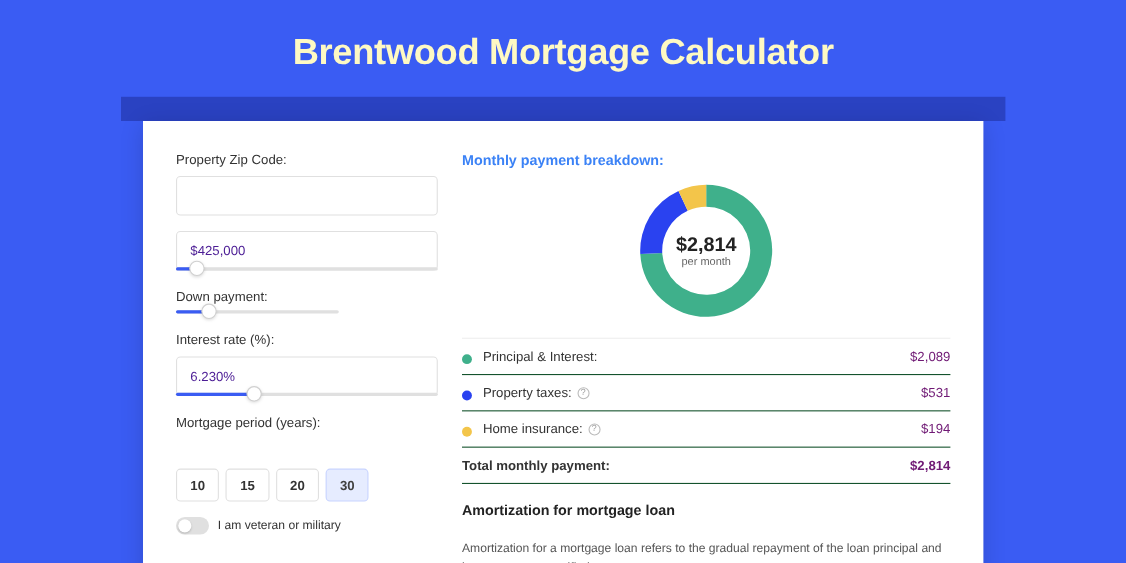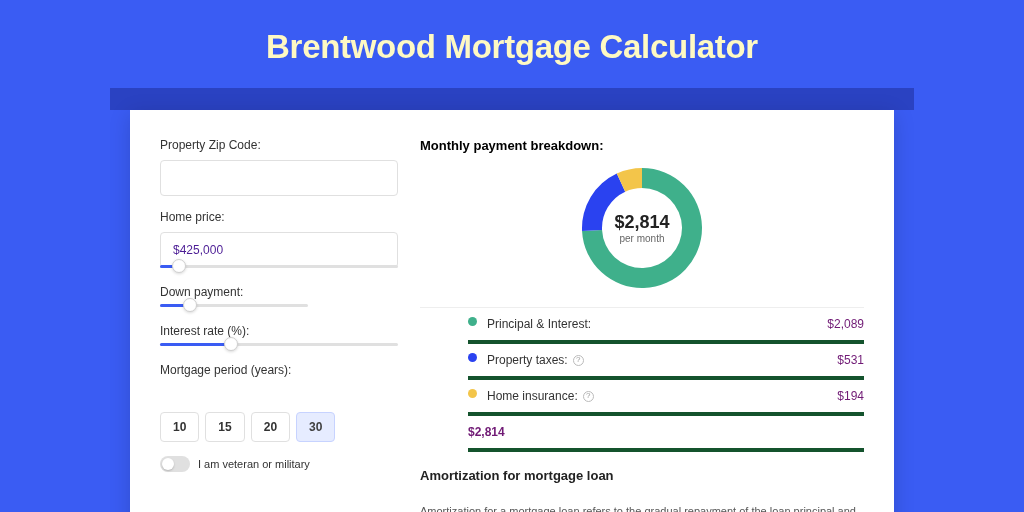--- a/index.html
+++ b/index.html
@@ -113,21 +113,21 @@
     position: absolute;
     top: 2px;
     left: 2px;
     box-shadow: 0 1px 2px rgba(0,0,0,0.2);
   }
   .toggle-label { font-size: 11px; color: #333; }
 
   .breakdown-title {
     font-size: 13px;
     font-weight: 700;
-    color: #000000;
+    color: #3b82f6;
     margin-bottom: 14px;
   }
   .donut-wrap {
     display: flex;
     justify-content: center;
     margin-bottom: 18px;
   }
   .donut {
     position: relative;
     width: 122px;
@@ -138,25 +138,24 @@
     top: 50%; left: 50%;
     transform: translate(-50%, -50%);
     text-align: center;
   }
   .donut-amount { font-size: 18px; font-weight: 700; color: #222; }
   .donut-sub { font-size: 10px; color: #666; }
 
   .legend { border-top: 1px solid #eee; }
   .legend-row {
     display: flex;
-    align-items: flex-start;
+    align-items: flex-end;
     padding: 9px 0;
-    border-bottom: 4px solid #14532d;
-    font-size: 12px;
-    margin-left: 48px;
+    border-bottom: 1px solid #14532d;
+    font-size: 12px;
   }
   .legend-dot {
     width: 9px; height: 9px; border-radius: 50%;
     margin-right: 10px; flex-shrink: 0;
   }
   .legend-label { flex: 1; color: #333; display:flex; align-items:center; gap:5px;}
   .legend-val { color: #701a75; }
   .legend-total .legend-label,
   .legend-total .legend-val { font-weight: 700; }
   .info-icon {
@@ -193,21 +192,20 @@
 <div class="card">
 
   <div class="left-col">
 
     <div class="field-group">
       <div class="field-label">Property Zip Code:</div>
       <input class="text-input" value="" style="">
     </div>
 
     <div class="field-group">
-      <div class="field-label">Home price:</div>
       <input class="text-input" value="$425,000" style="">
       <div class="slider-row">
         <div class="slider-track">
             <div class="slider-fill" id="fill-hp" style="width: 8%;"></div>
           </div>
         <div class="slider-thumb" id="thumb-hp" style="left: 8%;"></div>
       </div>
     </div>
 
     <div class="field-group">
@@ -215,20 +213,21 @@
       <div class="slider-row" style="width:62%;">
         <div class="slider-track">
             <div class="slider-fill" id="fill-dp" style="width: 20%;"></div>
           </div>
         <div class="slider-thumb" id="thumb-dp" style="left: 20%;"></div>
       </div>
     </div>
 
     <div class="field-group">
       <div class="field-label">Interest rate (%):</div>
+      <input class="text-input" value="6.230%" style="">
       <div class="slider-row">
         <div class="slider-track">
             <div class="slider-fill" id="fill-ir" style="width: 30%;"></div>
           </div>
         <div class="slider-thumb" id="thumb-ir" style="left: 30%;"></div>
       </div>
     </div>
 
     <div class="field-group">
       <div class="field-label">Mortgage period (years):</div>
@@ -276,20 +275,21 @@
           <span class="legend-dot" style="background: rgb(42, 66, 240);"></span>
           <span class="legend-label">Property taxes:<span class="info-icon">?</span></span>
           <span class="legend-val">$531</span>
         </div>
         <div class="legend-row">
           <span class="legend-dot" style="background: rgb(243, 197, 74);"></span>
           <span class="legend-label">Home insurance:<span class="info-icon">?</span></span>
           <span class="legend-val">$194</span>
         </div>
         <div class="legend-row legend-total">
+          <span class="legend-label">Total monthly payment:</span>
           <span class="legend-val">$2,814</span>
         </div>
       </div>
 
     <div class="amort-title">Amortization for mortgage loan</div>
     <div class="amort-text">Amortization for a mortgage loan refers to the gradual repayment of the loan principal and interest over a specified</div>
   </div>
 
 </div>
 

